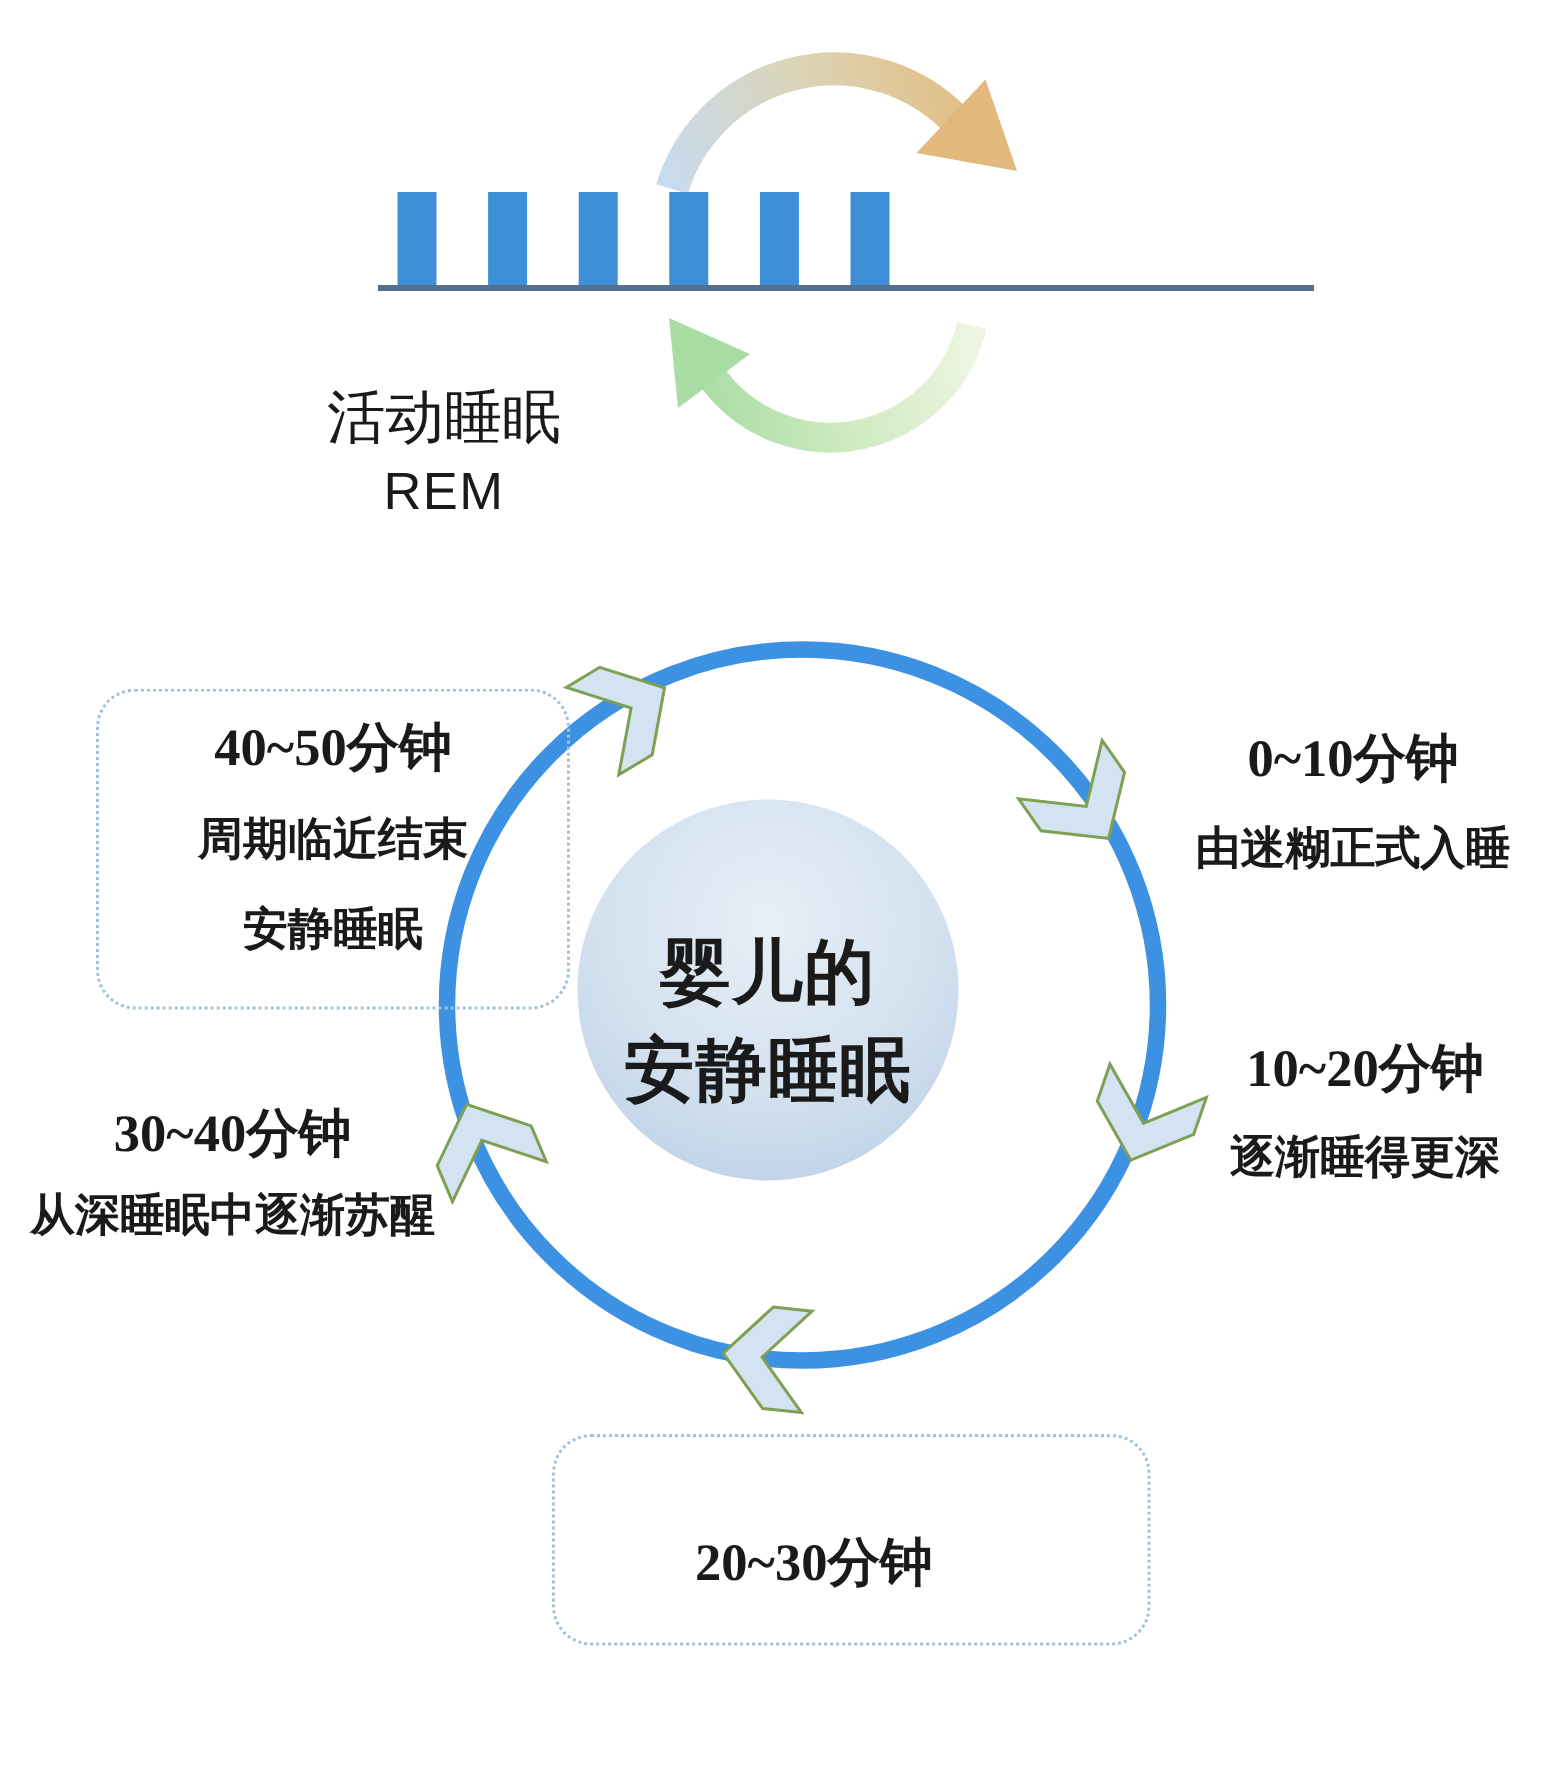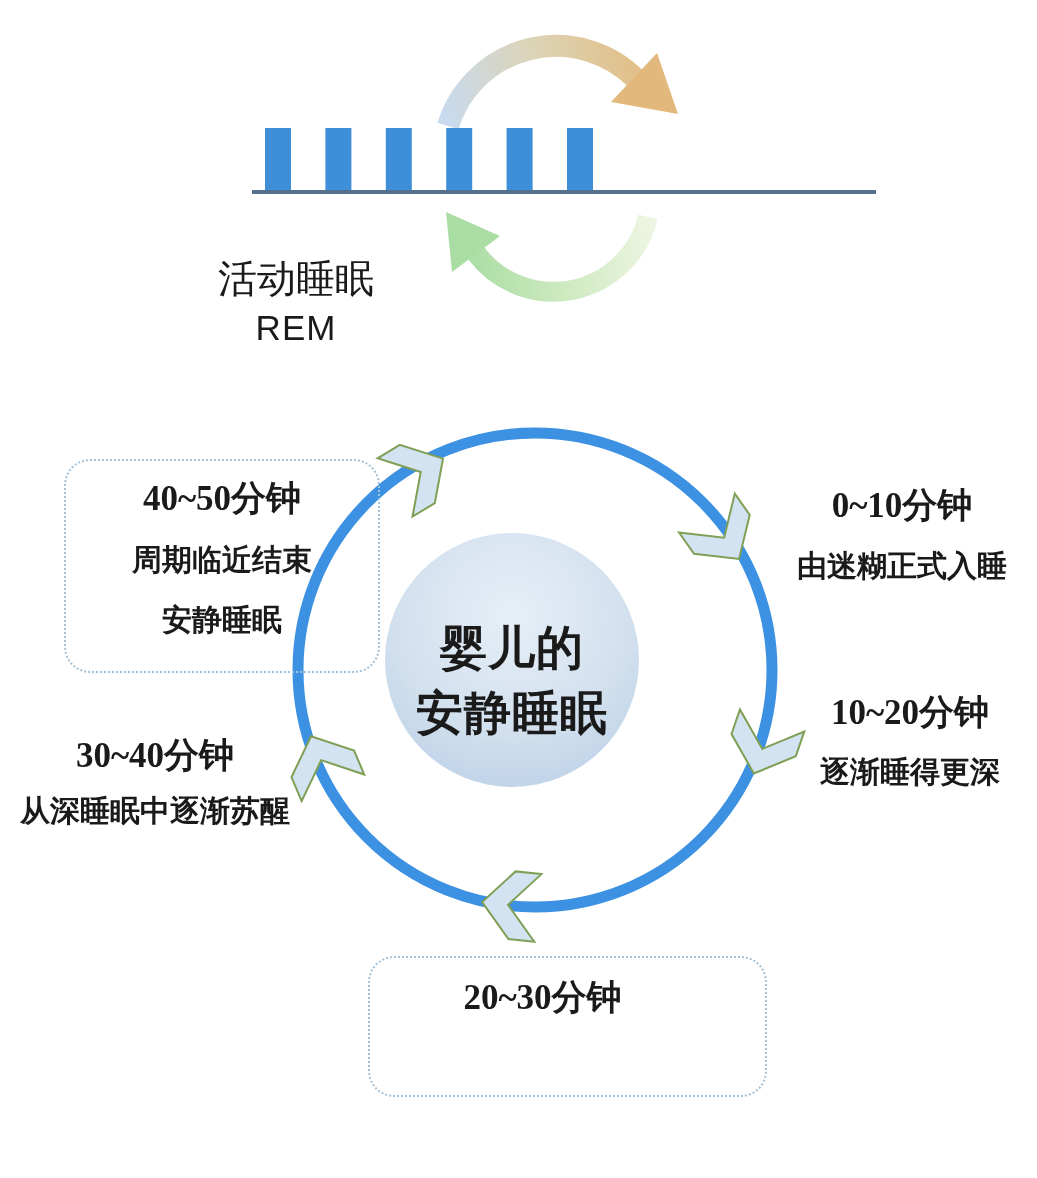--- a/index.html
+++ b/index.html
@@ -23,21 +23,21 @@
   .stage{position:absolute;text-align:center;font-weight:700;font-family:Liberation Serif, serif;}
   .stage .time{font-size:35px;line-height:40px;}
   .stage .desc{font-size:30px;line-height:40px;}
   .stage-topleft{left:66px;top:479px;width:312px;}
   .stage-topleft .desc1{margin-top:21px;}
   .stage-topleft .desc2{margin-top:20px;}
   .stage-righttop{left:757px;top:486px;width:290px;}
   .stage-righttop .desc{margin-top:20px;}
   .stage-rightbottom{left:765px;top:693px;width:290px;}
   .stage-rightbottom .desc{margin-top:19px;}
-  .stage-bottom{left:346px;top:978px;width:393px;}
+  .stage-bottom{left:346px;top:1022px;width:393px;}
   .stage-bottom .desc{margin-top:17px;}
   .stage-left{left:-10px;top:736px;width:330px;}
   .stage-left .desc{margin-top:15px;}
 </style>
 </head>
 <body>
 
 <div class="page">
 
   <svg class="layer" width="1037" height="1178" viewBox="0 0 1037 1178">

